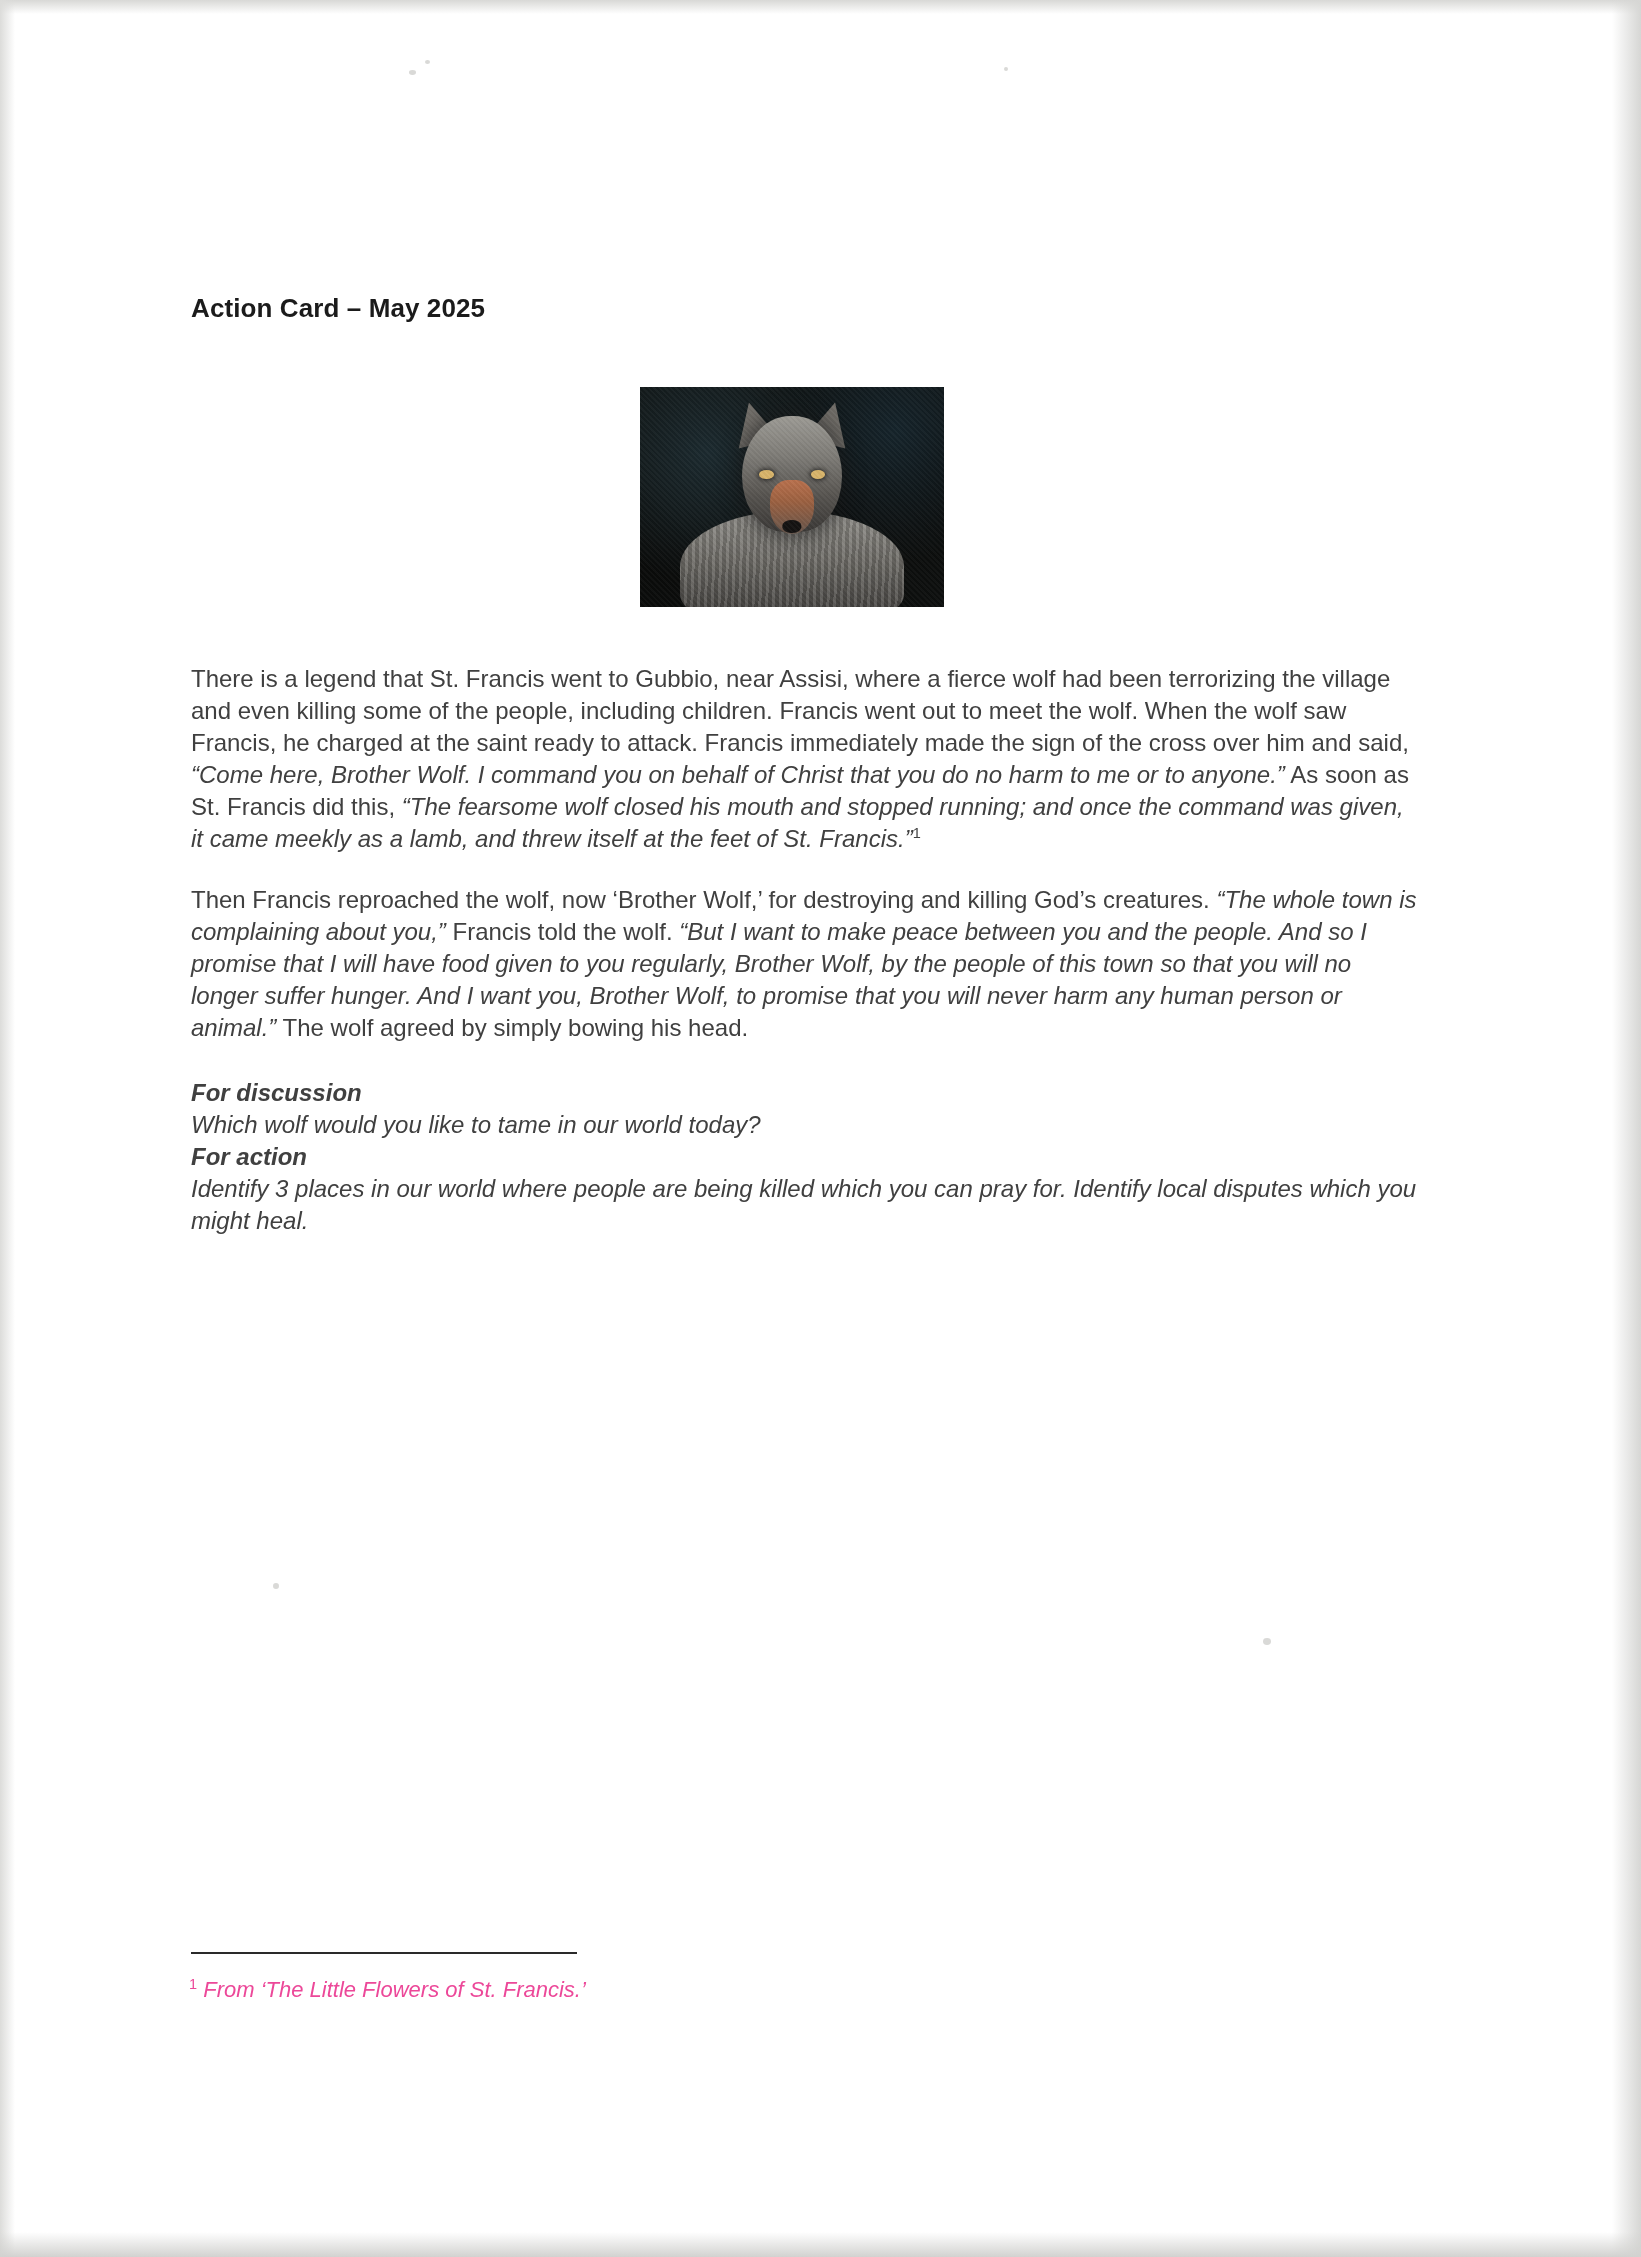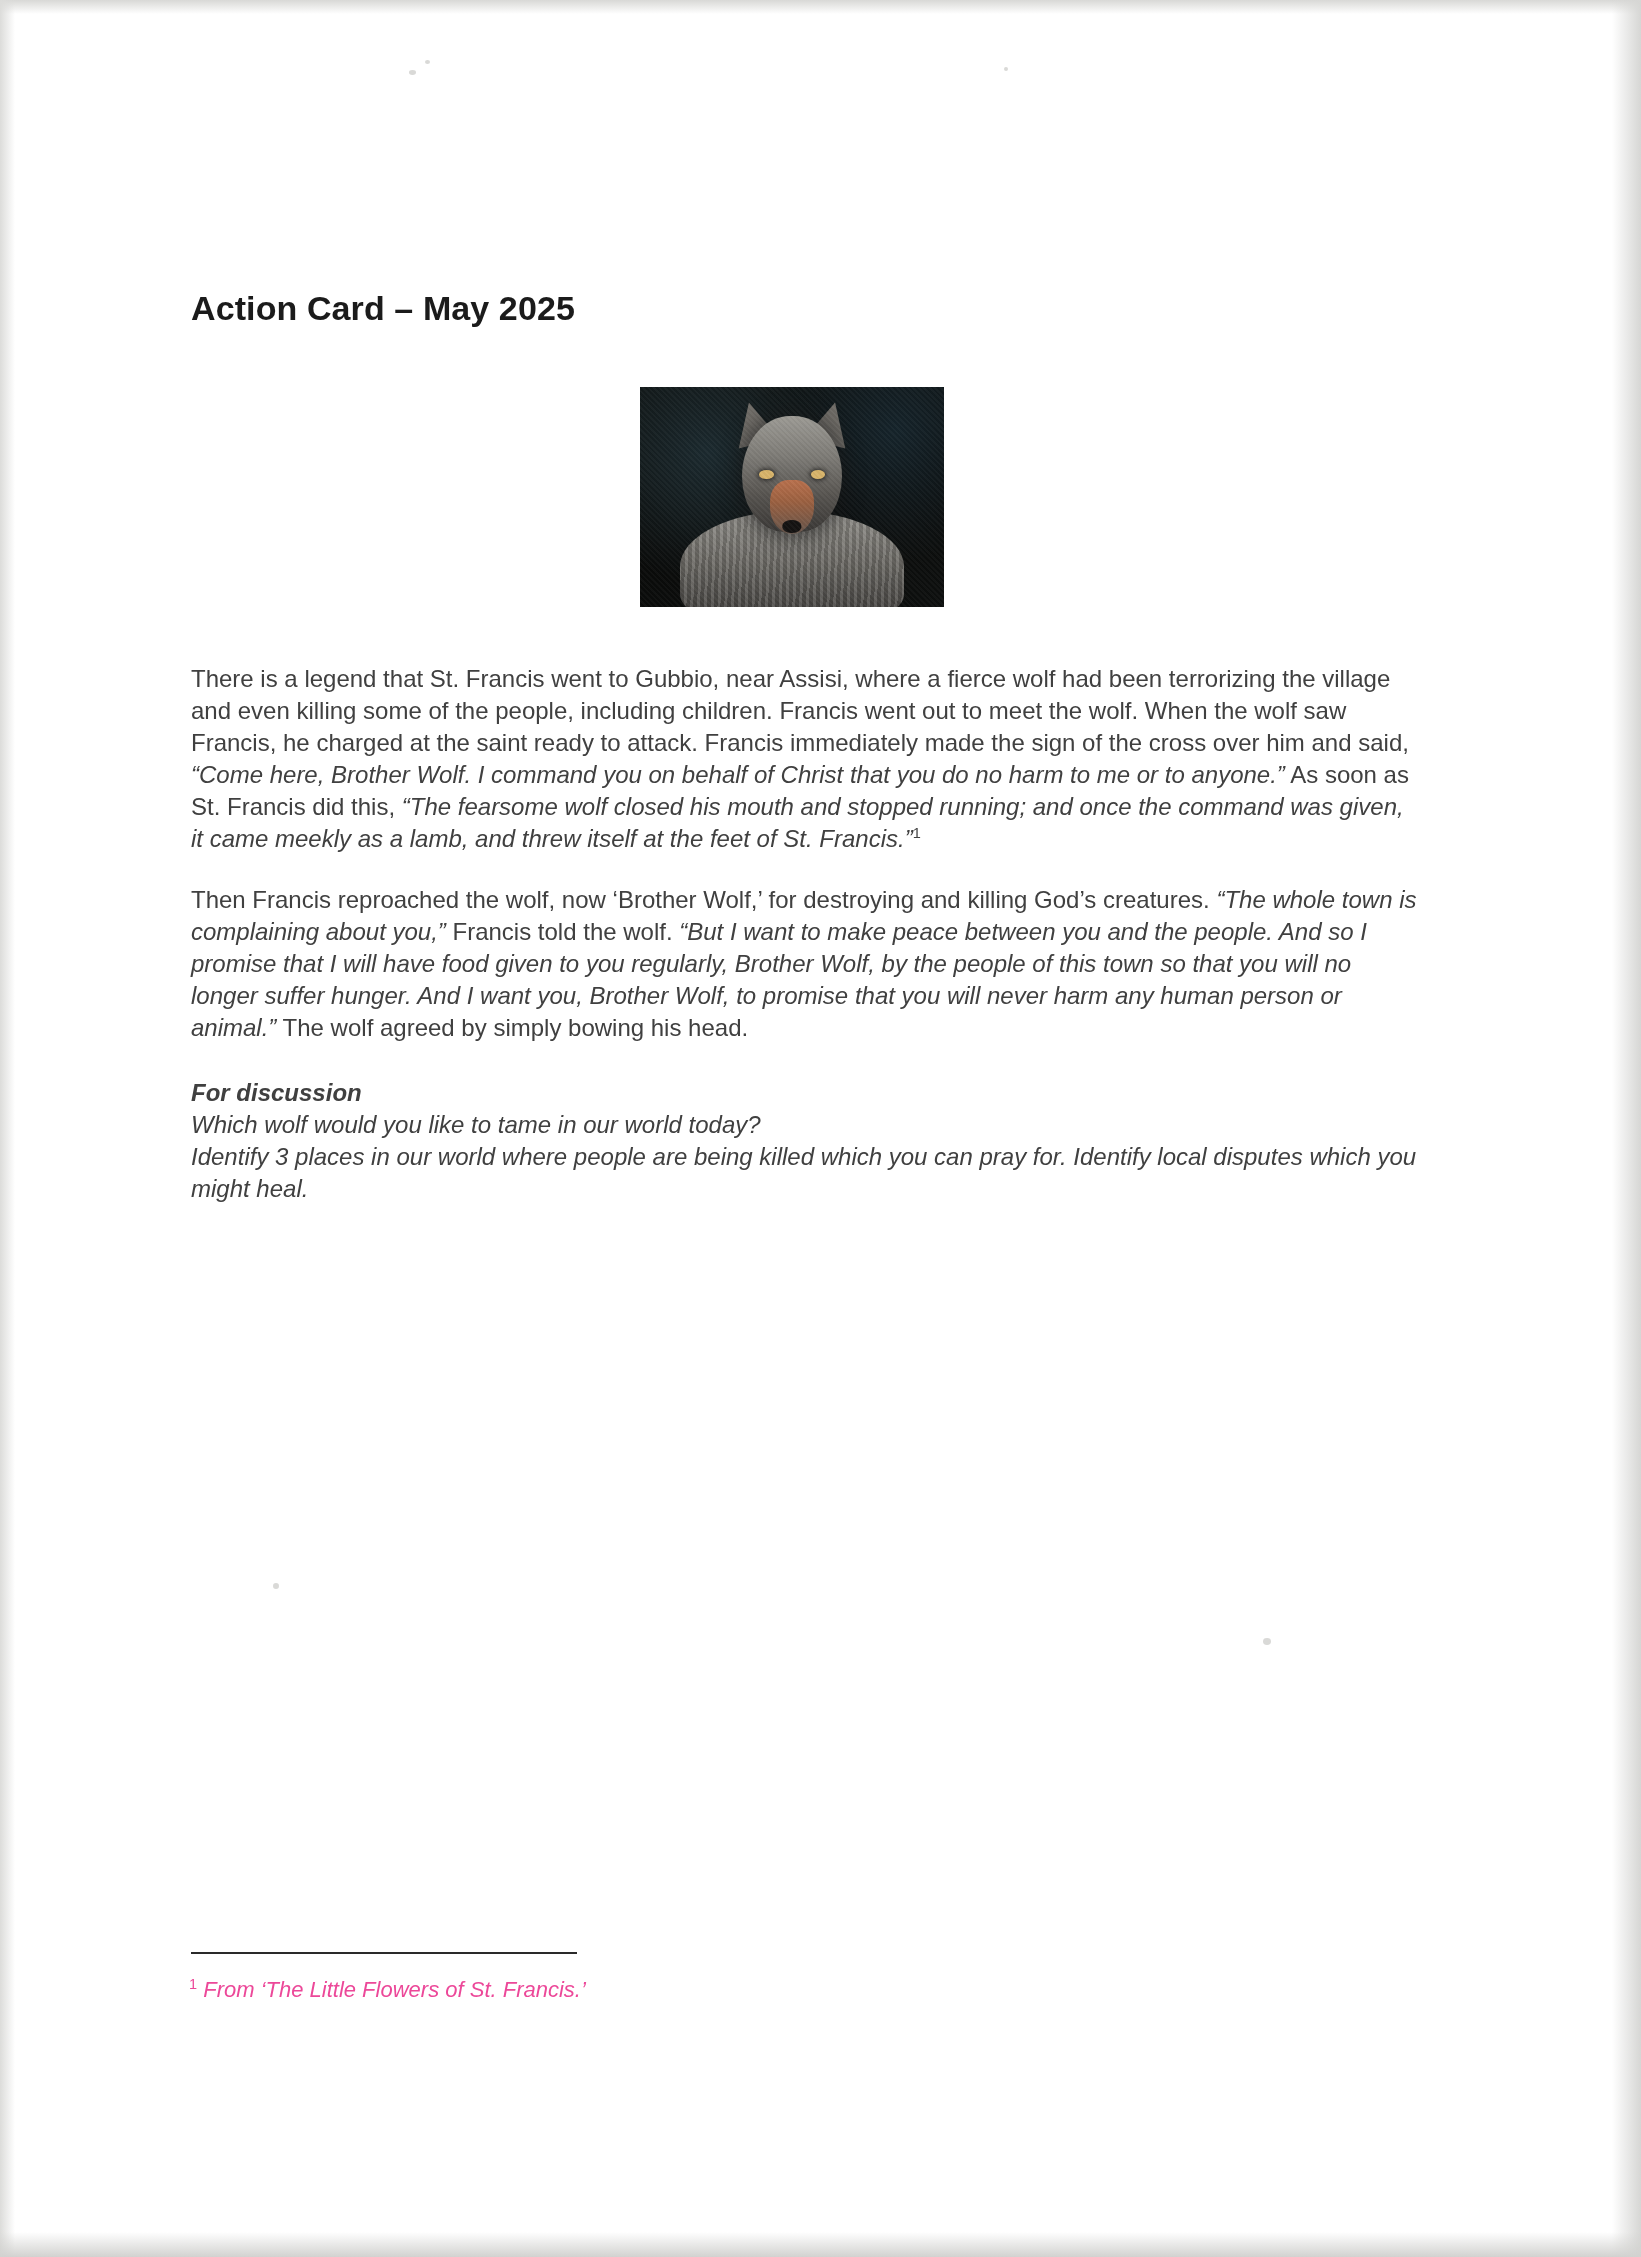--- a/index.html
+++ b/index.html
@@ -47,21 +47,21 @@
   }
 
   .content {
     position: absolute;
     left: 191px;
     top: 290px;
     width: 1226px;
   }
 
   .doc-title {
-    font-size: 34px;
+    font-size: 26px;
     font-weight: bold;
     line-height: 37px;
     letter-spacing: 0.1px;
     color: #1b1b1b;
     margin: 0;
   }
   .doc-title div { white-space: pre; }
 
   .figure {
     margin: 60px 0 0 0;
@@ -219,20 +219,21 @@
 
     <div class="body-text">
 
       <p><span>There is a legend that St. Francis went to Gubbio, near Assisi, where a fierce wolf had been terrorizing the village and even killing some of the people, including children. Francis went out to meet the wolf.  When the wolf saw Francis, he charged at the saint ready to attack. Francis immediately made the sign of the cross over him and said, </span><span class="it">“Come here, Brother Wolf. I command you on behalf of Christ that you do no harm to me or to anyone.”</span><span> As soon as St. Francis did this, </span><span class="it">“The fearsome wolf closed his mouth and stopped running; and once the command was given, it came meekly as a lamb, and threw itself at the feet of St. Francis.”</span><sup>1</sup></p>
 
       <p><span>Then Francis reproached the wolf, now ‘Brother Wolf,’ for destroying and killing God’s creatures. </span><span class="it">“The whole town is complaining about you,”</span><span> Francis told the wolf. </span><span class="it">“But I want to make peace between you and the people. And so I promise that I will have food given to you regularly, Brother Wolf, by the people of this town so that you will no longer suffer hunger. And I want you, Brother Wolf, to promise that you will never harm any human person or animal.”</span><span> The wolf agreed by simply bowing his head.</span></p>
 
       <div class="discussion-block">
         <div class="section-head">For discussion</div>
         <div class="plain-line">Which wolf would you like to tame in our world today?</div>
+        <div class="section-head">For action</div>
         <div class="plain-line">Identify 3 places in our world where people are being killed which you can pray for. Identify local disputes which you might heal.</div>
       </div>
 
     </div>
   </div>
 
   <div class="footnote-rule"></div>
   <div class="footnote"><sup>1</sup><span> From ‘The Little Flowers of St. Francis.’</span></div>
 
 </div>

